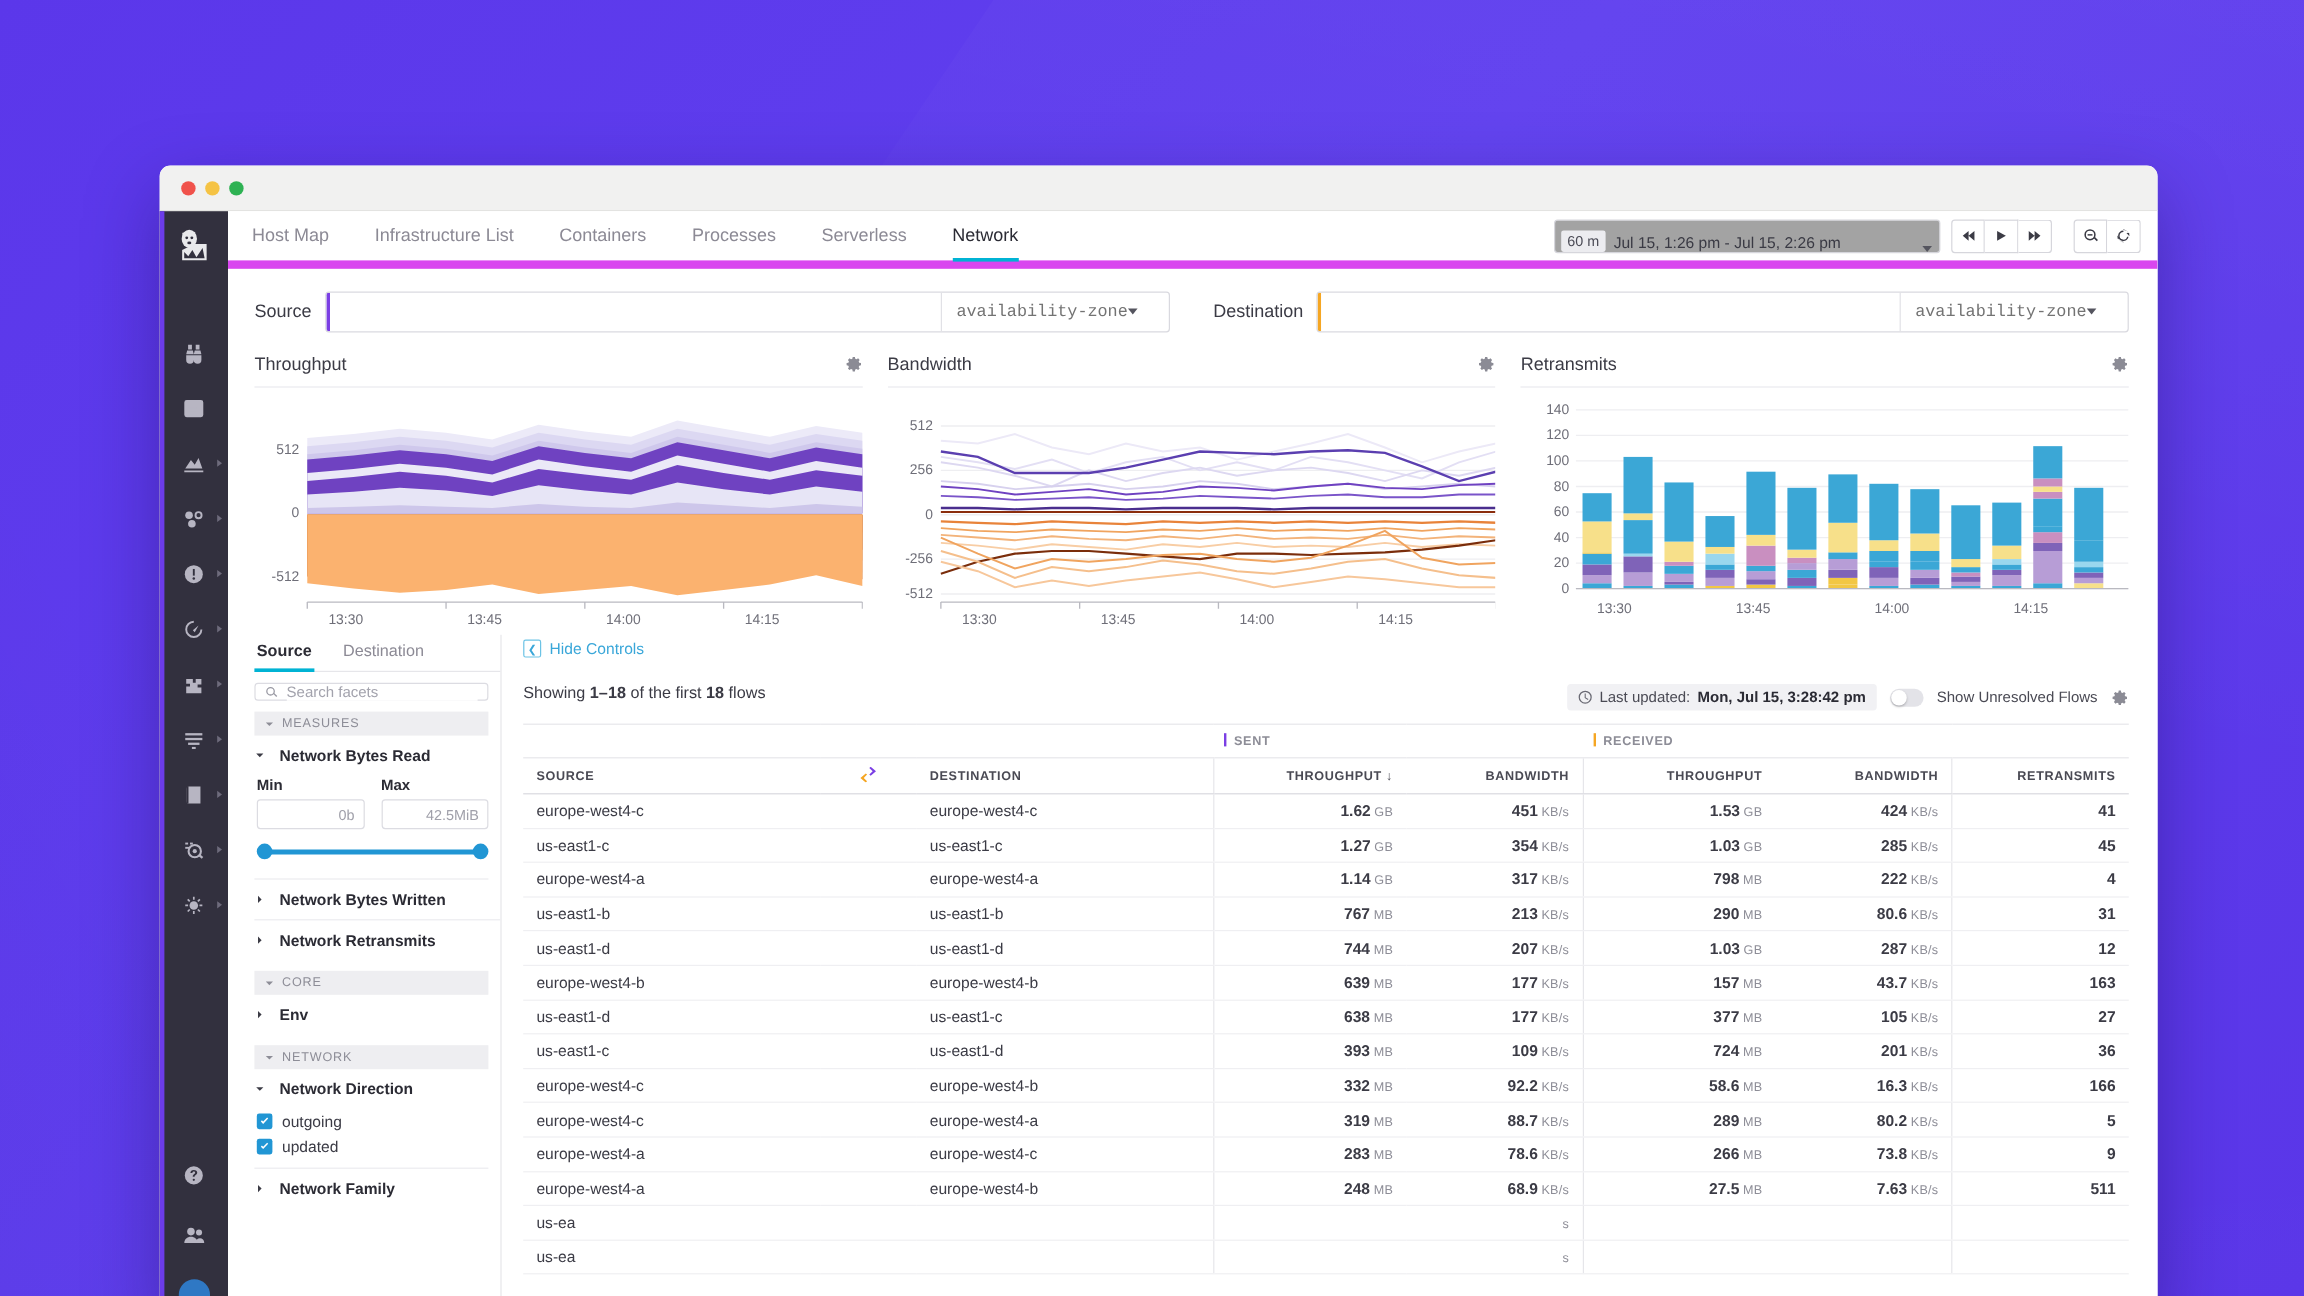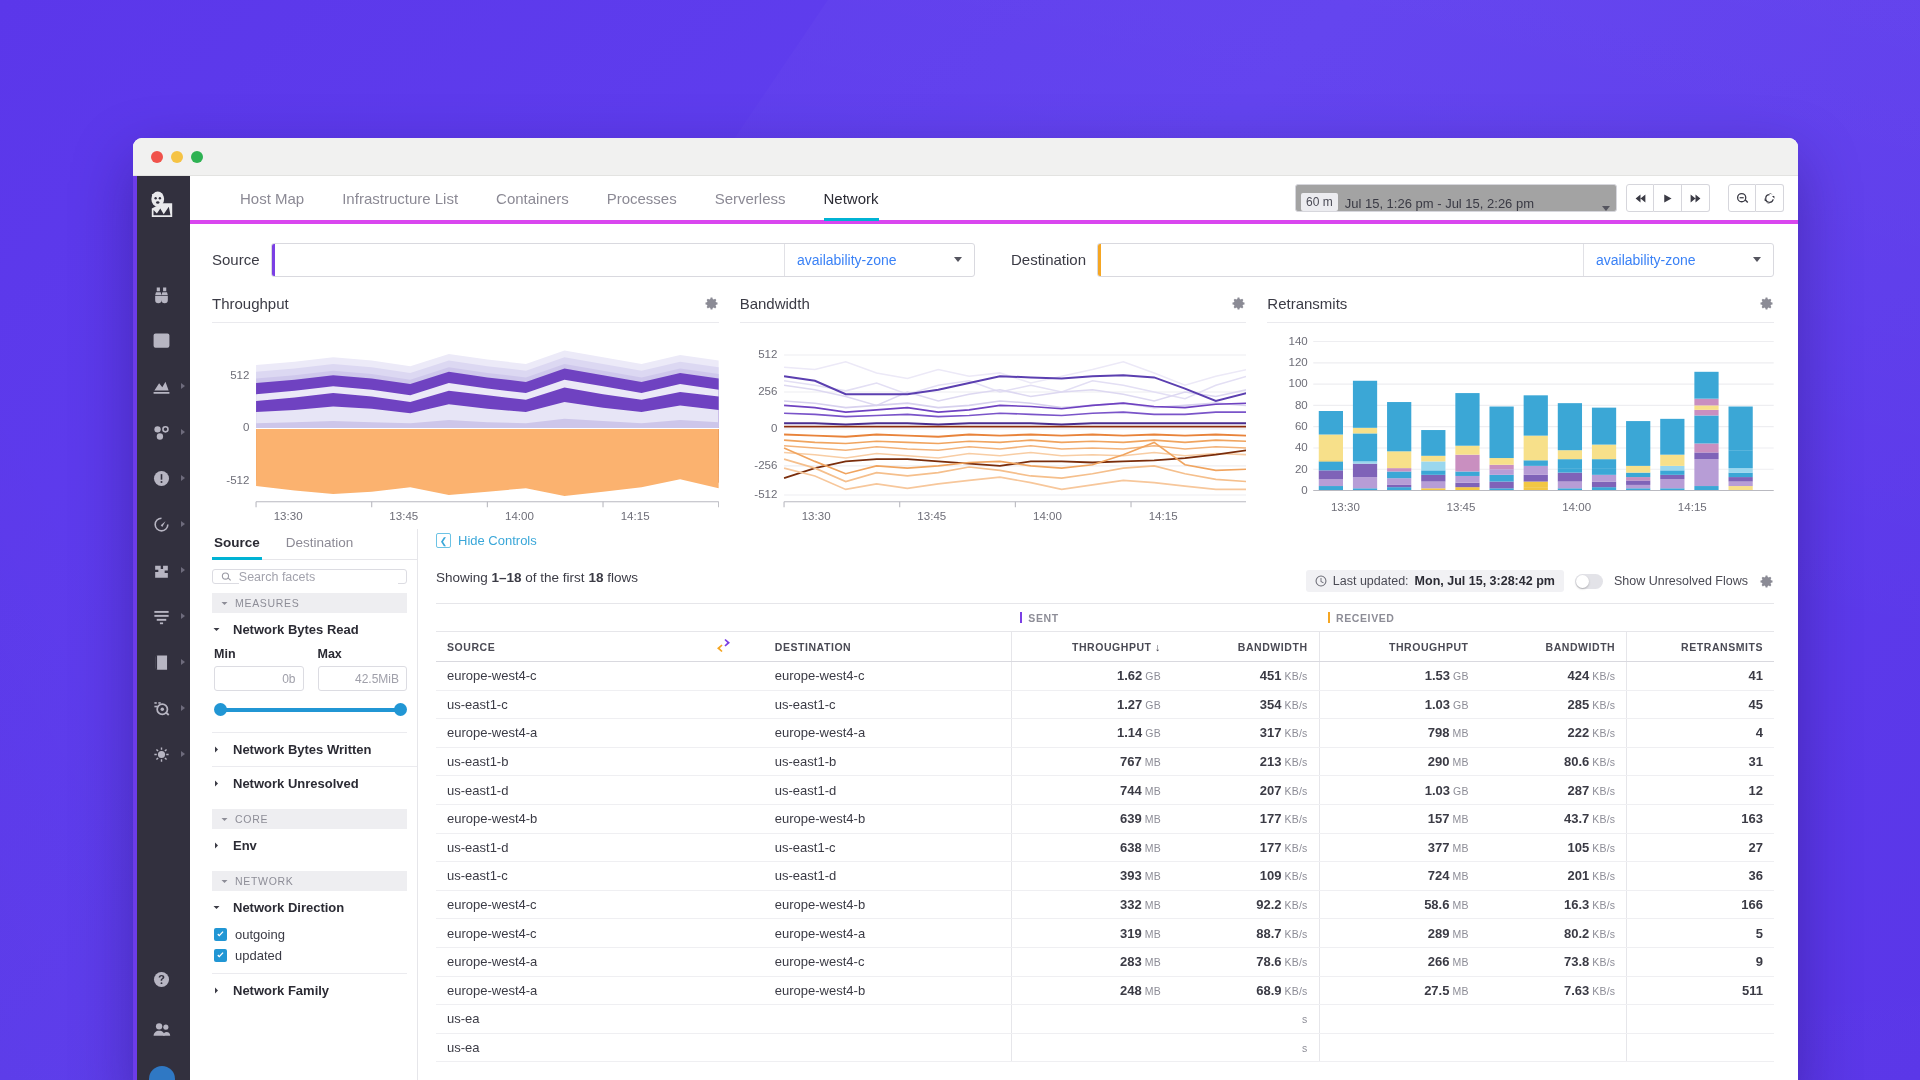--- a/index.html
+++ b/index.html
@@ -82,21 +82,21 @@
     border-top: 3px solid transparent; border-bottom: 3px solid transparent;
   }
   .rail-bottom { margin-top: auto; display: flex; flex-direction: column; align-items: center; gap: 24px; padding-bottom: 6px; width: 100%; }
   .rail-avatar { width: 26px; height: 26px; border-radius: 50%; background: #2f78c4; }
 
   
   .main { flex: 1; min-width: 0; display: flex; flex-direction: column; background: #fff; }
 
   .topnav {
     height: 48px; flex: 0 0 48px; display: flex; align-items: stretch;
-    border-bottom: 4px solid #d946ef; padding-left: 31px; position: relative;
+    border-bottom: 7px solid #d946ef; padding-left: 1px; position: relative;
   }
   .tab {
     display: flex; align-items: center; padding: 0 19px;
     font-size: 15px; color: #8c8a95; position: relative; cursor: pointer;
     white-space: nowrap;
   }
   .tab.active { color: #2b2b34; }
   .tab.active::after {
     content: ""; position: absolute; left: 19px; right: 19px; bottom: -1px;
     height: 3px; background: #00b3d4;
@@ -139,22 +139,22 @@
     flex: 1; min-width: 0; display: flex; height: 34px;
     border: 1px solid #d9d9df; border-radius: 3px; overflow: hidden; background: #fff;
   }
   .filter-accent { width: 3px; flex: 0 0 3px; }
   .filter-accent.src { background: #7b3fe4; }
   .filter-accent.dst { background: #f5a623; }
   .filter-text { flex: 1; border: 0; outline: 0; font-size: 14px; padding: 0 10px;
     font-family: "Liberation Sans", sans-serif; color: #3b3b45; }
   .filter-select {
     flex: 0 0 190px; border-left: 1px solid #e1e1e6; display: flex;
-    align-items: center; justify-content: space-between; padding: 0 12px;
-    font-size: 14px; color: #3b82f6; cursor: pointer;
+    align-items: center; padding: 0 12px;
+    font-size: 14px; color: #737373; cursor: pointer; font-family: Liberation Mono, monospace;
   }
   .sel-caret { width: 0; height: 0;
     border-left: 4.5px solid transparent; border-right: 4.5px solid transparent;
     border-top: 5px solid #55555f; }
 
   
   .charts { display: flex; padding: 0 24px 0 22px; gap: 21px; flex: 0 0 228px; }
   .chart-card { flex: 1; min-width: 0; display: flex; flex-direction: column; }
   .chart-head {
     display: flex; align-items: center; justify-content: space-between;
@@ -806,21 +806,21 @@
           <div class="facet-item bordered">
             <svg class="chev dark" viewBox="0 0 12 12">
                 <path d="M4 2l4 4-4 4z"></path>
               </svg>
             <span>Network Bytes Written</span>
           </div>
           <div class="facet-item">
             <svg class="chev dark" viewBox="0 0 12 12">
                 <path d="M4 2l4 4-4 4z"></path>
               </svg>
-            <span>Network Unresolved</span>
+            <span>Network Retransmits</span>
           </div>
 
           <div class="facet-group-head">
             <svg class="chev" viewBox="0 0 12 12">
                 <path d="M2 4l4 4 4-4z"></path>
               </svg>
             <span>CORE</span>
           </div>
           <div class="facet-item">
             <svg class="chev dark" viewBox="0 0 12 12">

